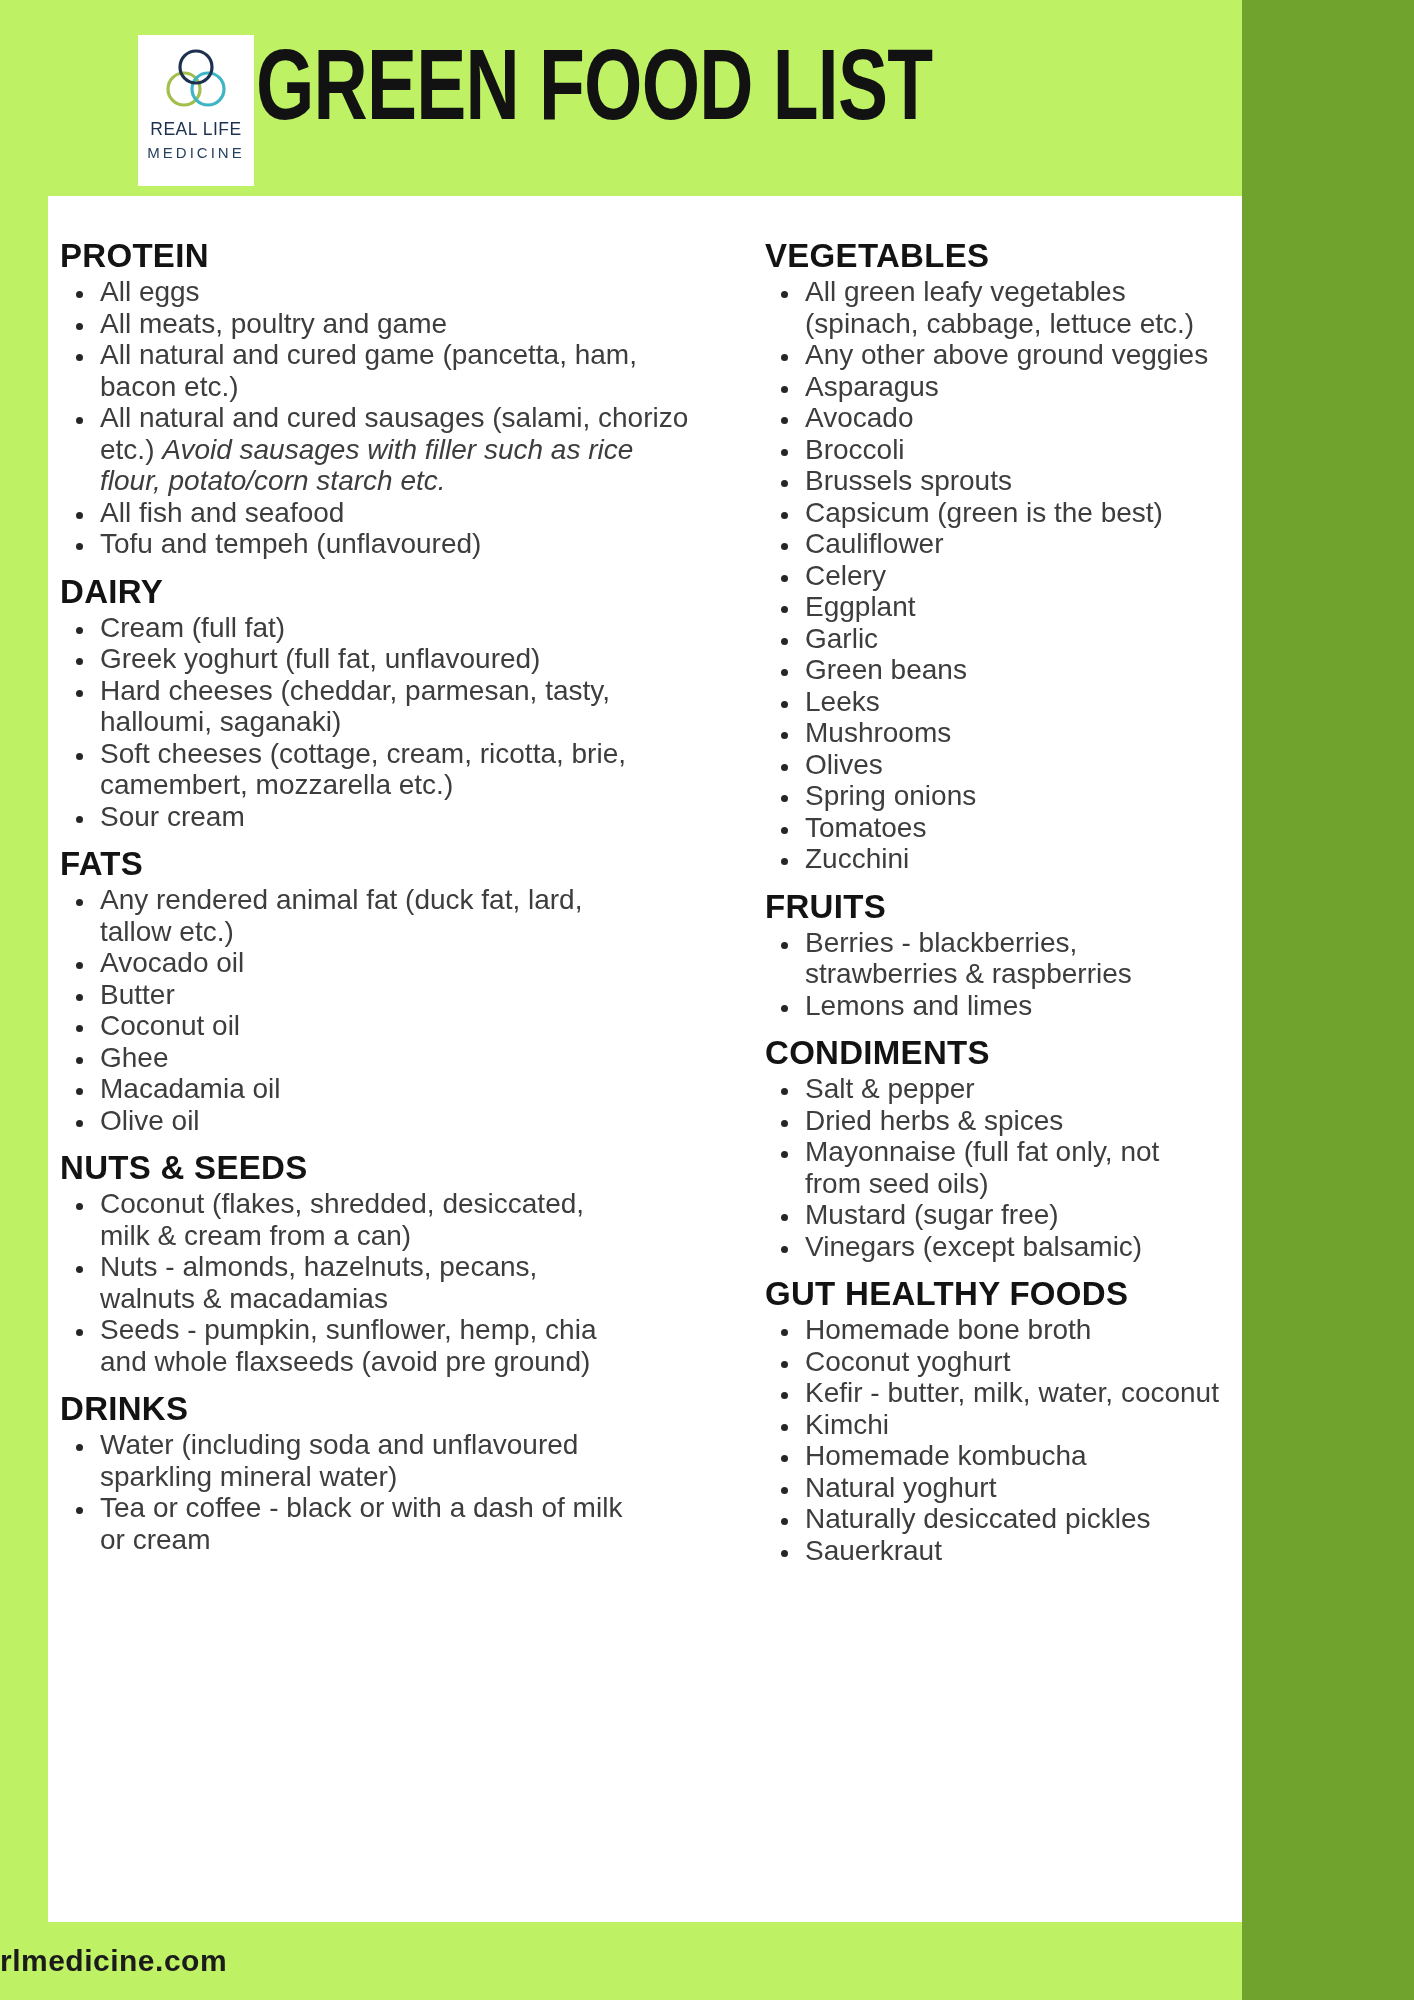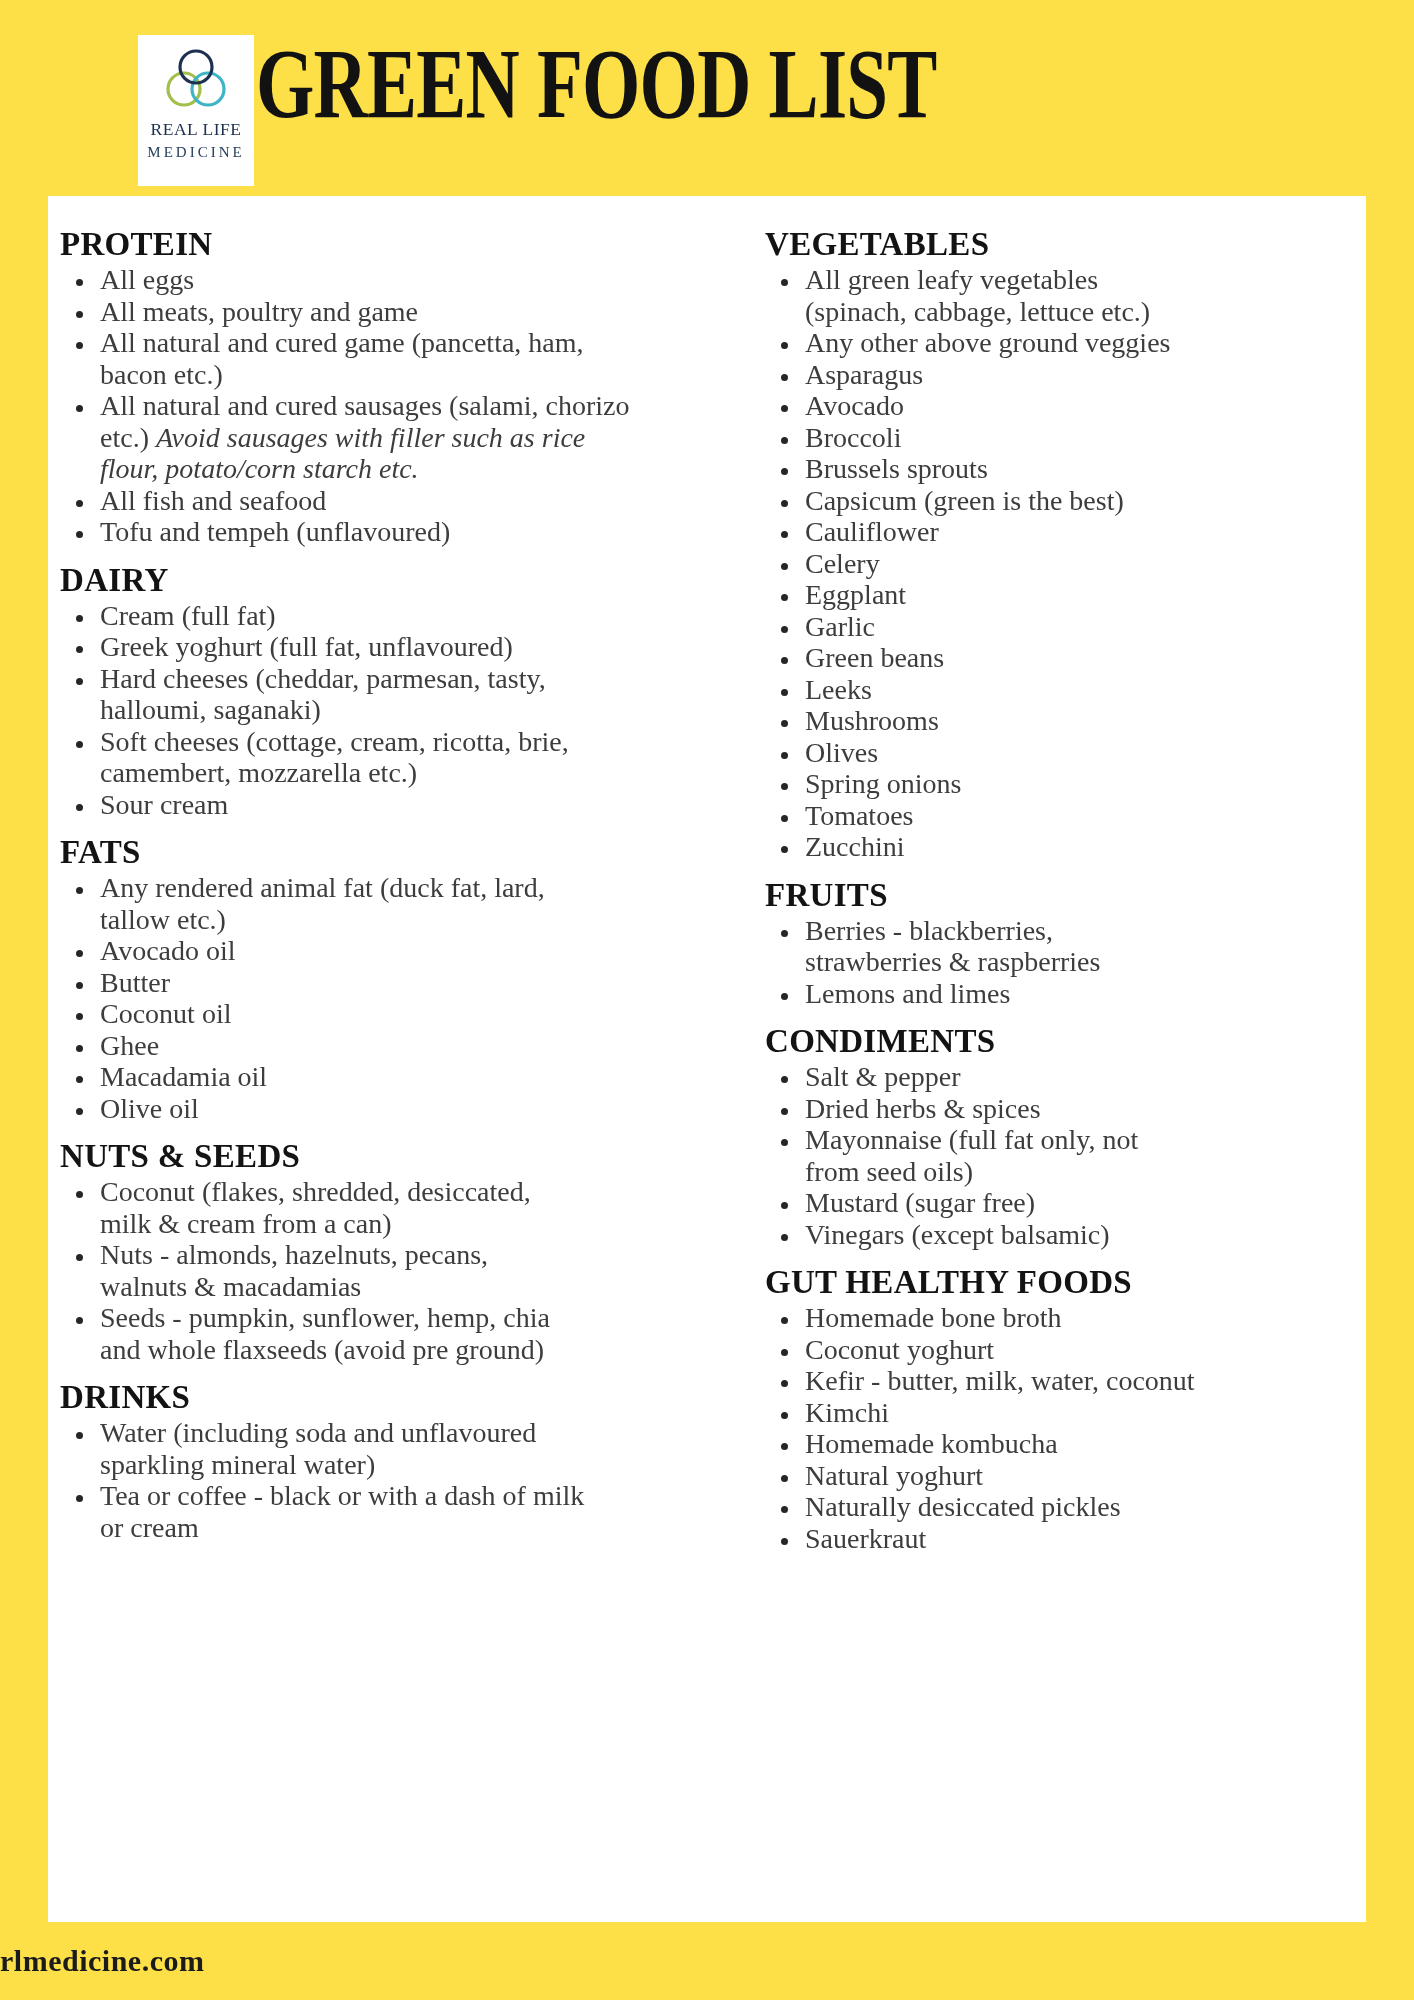--- a/index.html
+++ b/index.html
@@ -1,20 +1,20 @@
 <!DOCTYPE html>
 <html><head>
 <meta charset="utf-8">
 <style>
   html,body{margin:0;padding:0;background:#6fa32e;}
   .page{
     position:relative;
-    width:1414px;height:2000px;
-    background:#fde047;
-    font-family:Liberation Serif, serif;
+    width:1242px;height:2000px;
+    background:#bef264;
+    font-family:Liberation Sans, sans-serif;
     overflow:hidden;
   }
   
   .logo{
     position:absolute;left:138px;top:35px;
     width:116px;height:151px;
     background:#ffffff;
     box-sizing:border-box;
     display:flex;flex-direction:column;align-items:center;
     padding-top:13px;
@@ -43,21 +43,21 @@
     display:flex;
     padding:26px 0 0 12px;
   }
   .col{box-sizing:border-box;}
   .col-left{flex:0 0 705px;}
   .col-right{flex:1;}
   .col h2{
     font-size:33px;line-height:36px;font-weight:bold;
     color:#131313;margin:14px 0 2px 0;letter-spacing:.3px;
   }
-  .col h2:first-child{margin-top:4px;}
+  .col h2:first-child{margin-top:16px;}
   .col ul{
     margin:0;padding:0 0 0 36px;list-style:disc;
   }
   .col li{
     font-size:28px;line-height:31.5px;color:#3d3d3d;
     padding-left:4px;white-space:pre-wrap;
   }
   .col li::marker{color:#262626;font-size:22px;}
   .item-note{font-style:italic;}
   

